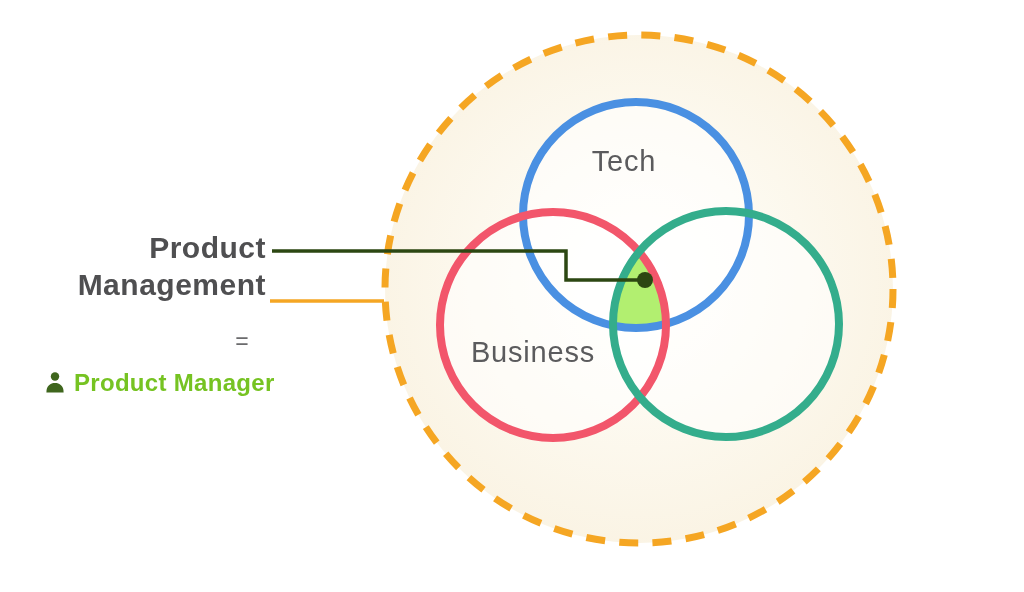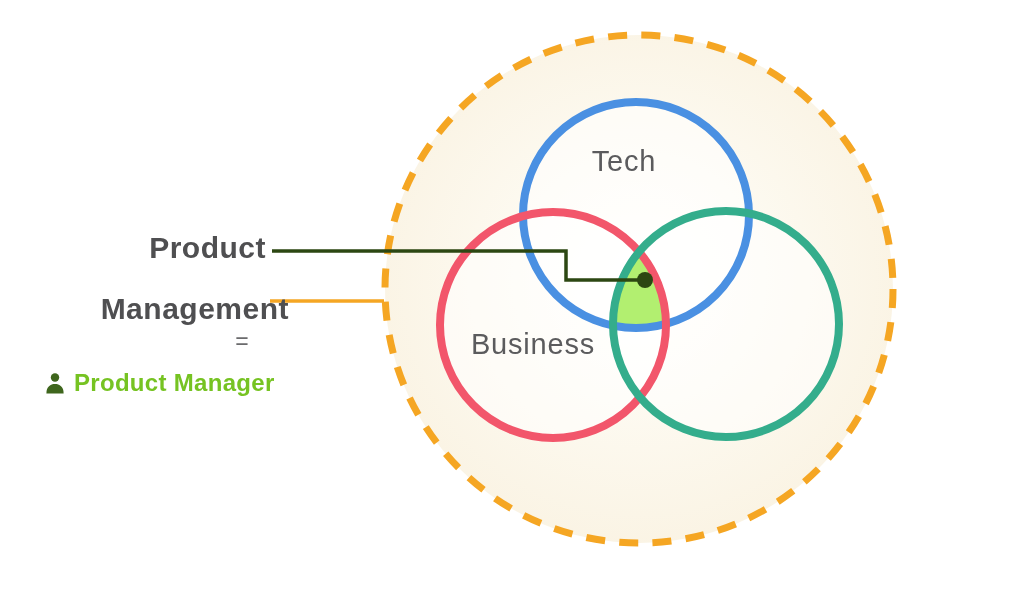--- a/index.html
+++ b/index.html
@@ -21,38 +21,37 @@
     width: 266px;
     text-align: right;
     font-size: 30px;
     font-weight: 800;
     letter-spacing: 0.5px;
     color: #4f4f51;
     line-height: 1;
     white-space: nowrap;
   }
   .heading-line1 { top: 233px; }
-  .heading-line2 { top: 294px; padding-left: 23px; }
+  .heading-line2 { top: 270px; }
 
   .equals {
     left: 226px;
     top: 330px;
     width: 32px;
     text-align: center;
     font-size: 23px;
     font-weight: 400;
     color: #6b6b6d;
     line-height: 1;
   }
 
   .pm-row {
     left: 44px;
     top: 371px;
     display: flex;
-    align-items: center;
     gap: 8px;
   }
   .pm-row .person-icon { width: 22px; height: 23px; flex: 0 0 auto; }
   .pm-label {
     font-size: 24px;
     font-weight: 700;
     letter-spacing: 0.3px;
     color: #76c322;
     line-height: 1;
     white-space: nowrap;
@@ -61,21 +60,21 @@
   .venn-label {
     text-align: center;
     font-size: 29px;
     font-weight: 400;
     letter-spacing: 0.8px;
     color: #5b5b5d;
     line-height: 1;
     white-space: nowrap;
   }
   .label-tech     { left: 564px; top: 147px; width: 120px; }
-  .label-business { left: 453px; top: 330px; width: 160px; text-align: center; }
+  .label-business { left: 453px; top: 338px; width: 160px; text-align: center; }
   .label-ux       { left: 687px; top: 330px; width: 120px; }
 </style>
 </head>
 <body>
 
 <div class="stage">
 
   <svg class="venn" width="1024" height="592" viewBox="0 0 1024 592">
     <defs>
       <radialGradient id="discGlow" cx="50%" cy="48%" r="55%">

